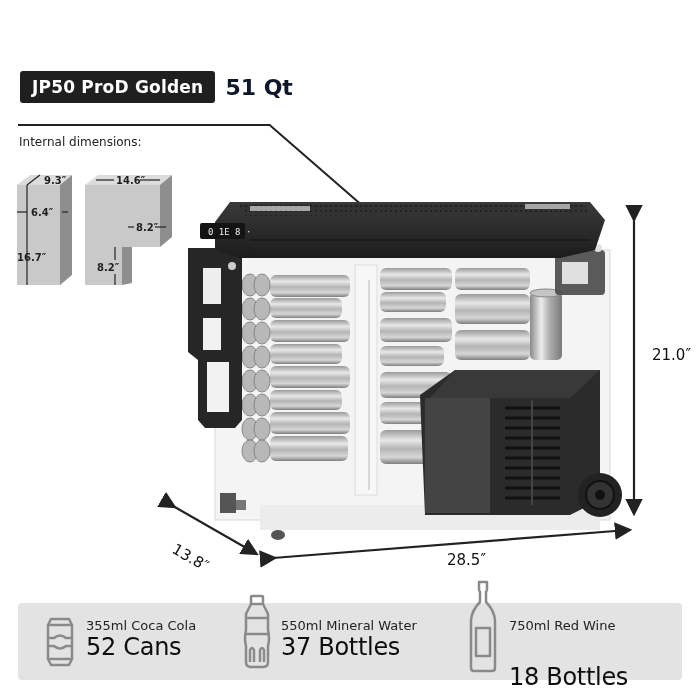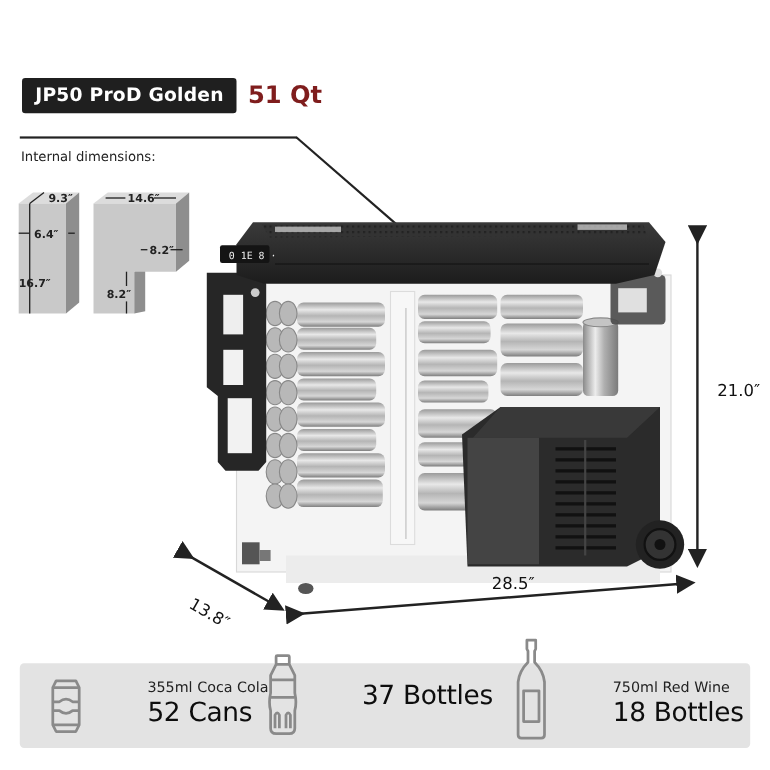--- a/index.html
+++ b/index.html
@@ -1,37 +1,37 @@
 <!DOCTYPE html>
 <html><head>
 <meta charset="utf-8">
 <style>
   * { box-sizing: border-box; margin: 0; padding: 0; }
   html, body { width: 700px; height: 700px; background: #ffffff; overflow: hidden; }
   body { position: relative; font-family: "DejaVu Sans", "Liberation Sans", sans-serif; color: #111; }
 
   .title-row { position: absolute; left: 20px; top: 71px; display: flex; align-items: center; gap: 10px; }
   .model-badge { background: #1f1f1f; color: #fff; font-weight: bold; font-size: 17px; padding: 6px 12px 6px 12px; border-radius: 3px; letter-spacing: 0.2px; }
-  .capacity { font-size: 22px; font-weight: bold; color: #7f1d1d; }
+  .capacity { font-size: 22px; font-weight: bold; color: #0f172a; }
 
   .rule { position: absolute; left: 18px; top: 124px; width: 252px; height: 2px; background: #222; }
   .leader { position: absolute; left: 270px; top: 124px; width: 128px; height: 2px; background: #222; transform-origin: 0 0; transform: rotate(41deg); }
   .leader-dot { position: absolute; left: 335px; top: 223px; width: 6px; height: 6px; border-radius: 50%; background: #222; }
 
   .int-label { position: absolute; left: 19px; top: 135px; font-size: 12px; color: #222; }
 
   .dims-svg { position: absolute; left: 10px; top: 170px; }
   .dim-text { font-family: "DejaVu Sans", sans-serif; font-size: 10px; font-weight: bold; fill: #222; }
 
   .product { position: absolute; left: 170px; top: 195px; }
 
   .measure-label { position: absolute; font-size: 15px; color: #111; }
 
   .panel { position: absolute; left: 18px; top: 603px; width: 664px; height: 77px; background: #e3e3e3; border-radius: 4px; }
-  .stat { position: absolute; display: flex; align-items: center; margin-left: 48px; }
+  .stat { position: absolute; display: flex; align-items: center; }
   .stat-icon { position: absolute; }
   .stat-sub { font-size: 13px; color: #222; white-space: nowrap; }
   .stat-main { font-size: 24px; font-weight: normal; color: #0d0d0d; white-space: nowrap; letter-spacing: -0.3px; }
 </style>
 </head>
 <body>
 
 <div class="title-row">
   <div class="model-badge">JP50 ProD Golden</div>
   <div class="capacity">51 Qt</div>
@@ -213,21 +213,21 @@
     <marker id="ah" markerWidth="8" markerHeight="8" refX="6" refY="4" orient="auto">
       <path d="M0,0 L8,4 L0,8 Z" fill="#222"></path>
     </marker>
   </defs>
   <line x1="634" y1="218" x2="634" y2="512" stroke="#222" stroke-width="2.2" marker-end="url(#ah)" marker-start="url(#ah)"></line>
   <line x1="273" y1="558" x2="628" y2="530" stroke="#222" stroke-width="2.2" marker-end="url(#ah)" marker-start="url(#ah)"></line>
   <line x1="173" y1="506" x2="255" y2="553" stroke="#222" stroke-width="2.2" marker-end="url(#ah)" marker-start="url(#ah)"></line>
 </svg>
 
 <div class="measure-label" style="left:652px; top:346px;">21.0″</div>
-<div class="measure-label" style="left:447px; top:521px;">28.5″</div>
+<div class="measure-label" style="left:447px; top:551px;">28.5″</div>
 <div class="measure-label" style="left:178px; top:540px; transform: rotate(30deg); transform-origin: 0 0;">13.8″</div>
 
 <div class="panel"></div>
 
 <svg class="stat-icon" style="left:45px; top:616px;" width="30" height="52" viewBox="0 0 30 52">
   <g fill="none" stroke="#8a8a8a" stroke-width="2.5" stroke-linejoin="round">
     <path d="M6,3 H24 L27,9 V43 L24,49 H6 L3,43 V9 Z"></path>
     <line x1="3" y1="9" x2="27" y2="9"></line>
     <line x1="3" y1="43" x2="27" y2="43"></line>
     <path d="M3,22 H9 Q15,17 21,22 H27"></path>
@@ -243,25 +243,26 @@
   <g fill="none" stroke="#8a8a8a" stroke-width="2.5" stroke-linejoin="round">
     <rect x="9" y="2" width="12" height="8" rx="1"></rect>
     <path d="M9,10 L4,20 V36 Q2,45 4,52 V68 Q4,73 9,73 H21 Q26,73 26,68 V52 Q28,45 26,36 V20 L21,10"></path>
     <line x1="4" y1="24" x2="26" y2="24"></line>
     <line x1="4" y1="40" x2="26" y2="40"></line>
     <path d="M8,68 V56 Q10,52 12,56 V68"></path>
     <path d="M18,68 V56 Q20,52 22,56 V68"></path>
   </g>
 </svg>
 <div class="stat" style="left:281px; top:618px; flex-direction:column; align-items:flex-start;">
+  <div class="stat-sub">550ml Mineral Water</div>
   <div class="stat-main">37 Bottles</div>
 </div>
 
 <svg class="stat-icon" style="left:468px; top:580px;" width="30" height="94" viewBox="0 0 30 94">
   <g fill="none" stroke="#8a8a8a" stroke-width="2.5" stroke-linejoin="round">
     <path d="M11,2 H19 V10 L18,12 V22 Q26,30 27,40 V88 Q27,91 24,91 H6 Q3,91 3,88 V40 Q4,30 12,22 V12 L11,10 Z"></path>
     <rect x="8" y="48" width="14" height="28"></rect>
   </g>
 </svg>
-<div class="stat" style="left:509px; top:618px; flex-direction:column; align-items:flex-start;">
+<div class="stat" style="left:509px; top:618px; flex-direction:column; align-items:flex-start;gap:30px;">
   <div class="stat-sub">750ml Red Wine</div>
   <div class="stat-main">18 Bottles</div>
 </div>
 
 </body></html>

